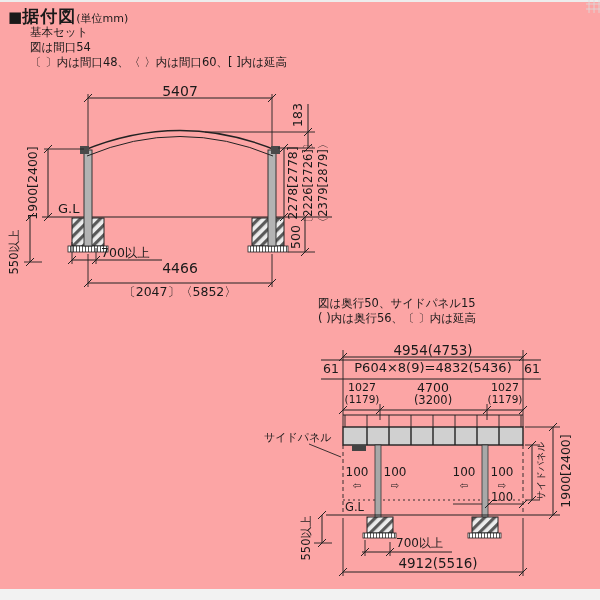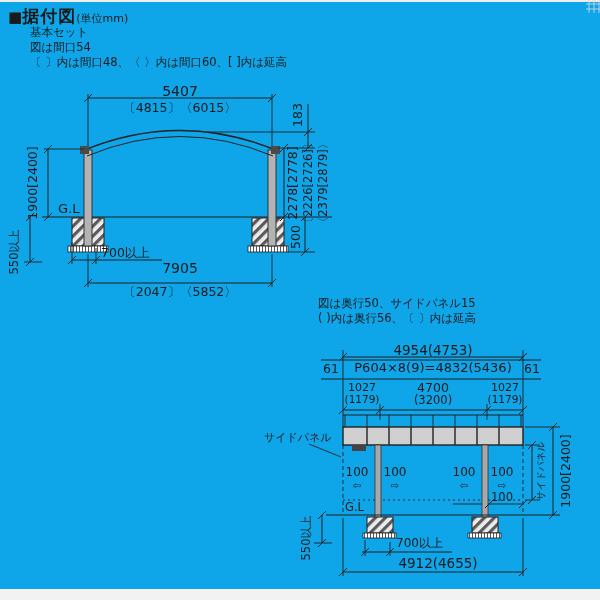--- a/index.html
+++ b/index.html
@@ -1,16 +1,16 @@
 <!DOCTYPE html>
 <html><head>
 <meta charset="utf-8">
 <style>
   html,body{margin:0;padding:0;background:#fff;}
-  .canvas{position:relative;width:600px;height:600px;background:#0ea5e9;overflow:hidden;
+  .canvas{position:relative;width:600px;height:600px;background:#fca5a5;overflow:hidden;
           font-family:"DejaVu Sans",sans-serif;color:#1a1a1a;}
   svg{position:absolute;left:0;top:0;}
   .lbl{position:absolute;white-space:nowrap;line-height:1.05;color:#1a1a1a;}
   .ctr{transform:translateX(-50%);}
   .rot{transform:translate(-50%,-50%) rotate(-90deg);}
   .title-row{position:absolute;left:8px;top:5px;white-space:nowrap;}
   .title-row .marker{font-size:15px;font-weight:bold;}
   .title-row .title{font-size:17px;font-weight:bold;letter-spacing:1px;}
   .title-row .unit{font-size:11px;}
 </style>
@@ -212,31 +212,30 @@
   </svg>
 
   <div class="title-row">
     <span class="marker">■</span><span class="title">据付図</span><span class="unit">(単位mm)</span>
   </div>
   <div class="lbl" style="left:30px;top:26px;font-size:11.5px">基本セット</div>
   <div class="lbl" style="left:30px;top:41px;font-size:11.5px">図は間口54</div>
   <div class="lbl" style="left:30px;top:56px;font-size:11.5px">〔 〕内は間口48、〈 〉内は間口60、[ ]内は延高</div>
 
   <div class="lbl ctr" style="left:180px;top:84px;font-size:14px">5407</div>
-  <div class="lbl ctr" style="left:180px;top:101px;font-size:12.5px">〔4815〕〈6015〉</div>
   <div class="lbl rot" style="left:298px;top:115px;font-size:12.5px">183</div>
   <div class="lbl rot" style="left:293px;top:183px;font-size:12.5px">2278[2778]</div>
   <div class="lbl rot" style="left:308px;top:183px;font-size:11.5px">〔2226[2726]〕</div>
   <div class="lbl rot" style="left:323px;top:183px;font-size:11.5px">〈2379[2879]〉</div>
   <div class="lbl rot" style="left:33px;top:183px;font-size:12.5px">1900[2400]</div>
   <div class="lbl" style="left:58px;top:202px;font-size:13px">G.L</div>
   <div class="lbl rot" style="left:14px;top:252px;font-size:11.5px">550以上</div>
   <div class="lbl rot" style="left:296px;top:237px;font-size:12.5px">500</div>
   <div class="lbl" style="left:101px;top:246px;font-size:12.5px">700以上</div>
-  <div class="lbl ctr" style="left:180px;top:261px;font-size:14px">7905</div>
+  <div class="lbl ctr" style="left:180px;top:261px;font-size:14px">4466</div>
   <div class="lbl ctr" style="left:180px;top:285px;font-size:12.5px">〔2047〕〈5852〉</div>
 
   <div class="lbl" style="left:318px;top:297px;font-size:11.5px">図は奥行50、サイドパネル15</div>
   <div class="lbl" style="left:318px;top:312px;font-size:11.5px">( )内は奥行56、〔 〕内は延高</div>
   <div class="lbl ctr" style="left:433px;top:343px;font-size:13.5px">4954(4753)</div>
   <div class="lbl ctr" style="left:331px;top:362px;font-size:12.5px">61</div>
   <div class="lbl ctr" style="left:433px;top:361px;font-size:13px">P604×8(9)=4832(5436)</div>
   <div class="lbl ctr" style="left:532px;top:362px;font-size:12.5px">61</div>
   <div class="lbl ctr" style="left:362px;top:382px;font-size:11px">1027</div>
   <div class="lbl ctr" style="left:362px;top:394px;font-size:10.5px">(1179)</div>
@@ -250,17 +249,17 @@
   <div class="lbl ctr" style="left:464px;top:466px;font-size:12px">100</div>
   <div class="lbl ctr" style="left:502px;top:466px;font-size:12px">100</div>
   <div class="lbl ctr" style="left:357px;top:481px;font-size:10px">⇦</div>
   <div class="lbl ctr" style="left:395px;top:481px;font-size:10px">⇨</div>
   <div class="lbl ctr" style="left:464px;top:481px;font-size:10px">⇦</div>
   <div class="lbl ctr" style="left:502px;top:481px;font-size:10px">⇨</div>
   <div class="lbl ctr" style="left:502px;top:491px;font-size:11.5px">100</div>
   <div class="lbl" style="left:345px;top:501px;font-size:11.5px">G.L</div>
   <div class="lbl rot" style="left:306px;top:538px;font-size:11.5px">550以上</div>
   <div class="lbl" style="left:396px;top:537px;font-size:12px">700以上</div>
-  <div class="lbl ctr" style="left:438px;top:556px;font-size:13.5px">4912(4655)</div>
+  <div class="lbl ctr" style="left:438px;top:556px;font-size:13.5px">4912(5516)</div>
   <div class="lbl rot" style="left:541px;top:471px;font-size:9.5px">サイドパネル</div>
   <div class="lbl rot" style="left:566px;top:471px;font-size:12.5px">1900[2400]</div>
 
 </div>
 
 </body></html>

